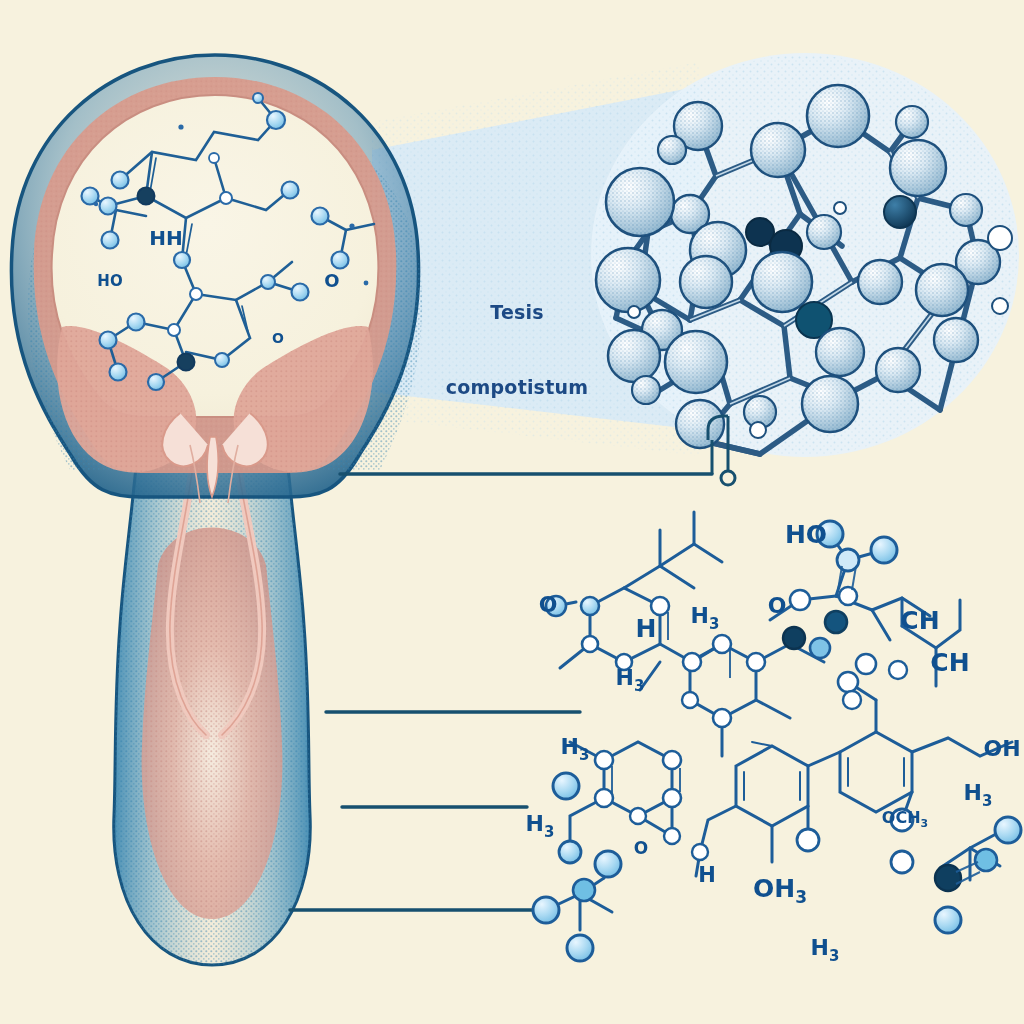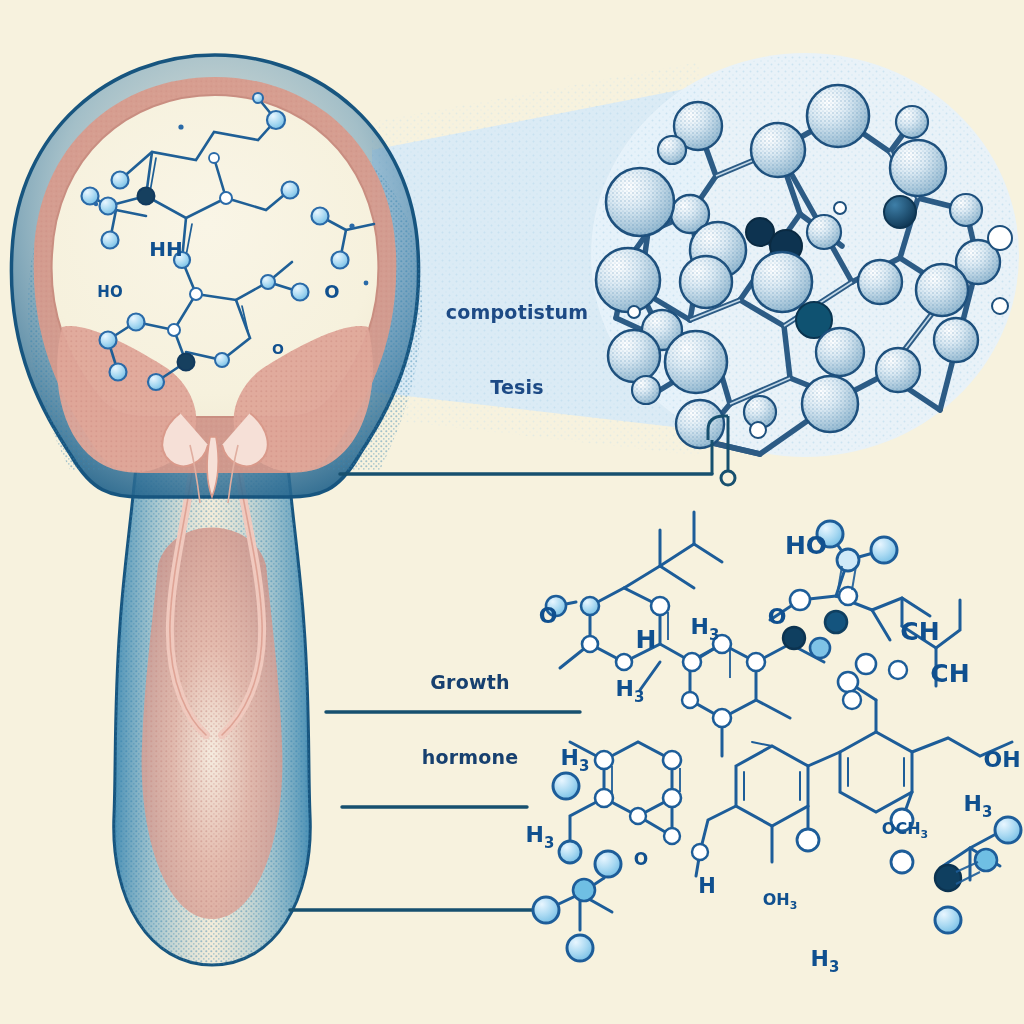--- a/index.html
+++ b/index.html
@@ -22,21 +22,20 @@
     line-height:1.32;
   }
   .callout-label{font-size:19px;color:#1d4a85;}
   .leader-label{font-size:19px;color:#17406f;}
   .chem-atom{
     position:absolute;
     color:#10508f;
     font-family:"DejaVu Sans", sans-serif;
     font-weight:700;
     white-space:pre;
-    margin-top:11px;
   }
   .chem-atom sub{font-size:.68em;}
 </style>
 </head>
 <body>
 
 <div id="stage">
 
 <svg id="art" width="1024" height="1024" viewBox="0 0 1024 1024">
   <defs>
@@ -511,29 +510,25 @@
     <path d="M956,872 L978,862"></path>
         <path d="M956,884 L980,872"></path>
   </g>
 
 </svg>
 
 
 
 
 <div class="lbl callout-label" style="left:433px;top:250px;width:168px;">
+  <div>Tesis</div>
   <div>compotistum</div>
-  <div>Tesis</div>
 </div>
 
 
-<div class="lbl leader-label" style="left:390px;top:620px;width:160px;">
-  <div>Growth</div>
-  <div>hormone</div>
-</div>
 
 
 <div id="chemLayer">
       <div class="chem-atom" style="left: 166px; top: 238px; font-size: 20px; transform: translate(-50%, -50%);">HH</div>
       <div class="chem-atom" style="left: 110px; top: 281px; font-size: 15px; transform: translate(-50%, -50%);">HO</div>
       <div class="chem-atom" style="left: 332px; top: 280px; font-size: 18px; transform: translate(-50%, -50%);">O</div>
       <div class="chem-atom" style="left: 278px; top: 338px; font-size: 14px; transform: translate(-50%, -50%);">O</div>
       <div class="chem-atom" style="left: 806px; top: 534px; font-size: 25px; transform: translate(-50%, -50%);">HO</div>
       <div class="chem-atom" style="left: 548px; top: 604px; font-size: 22px; transform: translate(-50%, -50%);">O</div>
       <div class="chem-atom" style="left: 777px; top: 605px; font-size: 22px; transform: translate(-50%, -50%);">O</div>
@@ -542,17 +537,17 @@
       <div class="chem-atom" style="left: 920px; top: 620px; font-size: 25px; transform: translate(-50%, -50%);">CH</div>
       <div class="chem-atom" style="left: 630px; top: 680px; font-size: 22px; transform: translate(-50%, -50%);">H<sub>3</sub></div>
       <div class="chem-atom" style="left: 950px; top: 662px; font-size: 25px; transform: translate(-50%, -50%);">CH</div>
       <div class="chem-atom" style="left: 575px; top: 749px; font-size: 22px; transform: translate(-50%, -50%);">H<sub>3</sub></div>
       <div class="chem-atom" style="left: 1002px; top: 748px; font-size: 22px; transform: translate(-50%, -50%);">OH</div>
       <div class="chem-atom" style="left: 540px; top: 826px; font-size: 22px; transform: translate(-50%, -50%);">H<sub>3</sub></div>
       <div class="chem-atom" style="left: 978px; top: 795px; font-size: 22px; transform: translate(-50%, -50%);">H<sub>3</sub></div>
       <div class="chem-atom" style="left: 905px; top: 819px; font-size: 16px; transform: translate(-50%, -50%);">OCH<sub>3</sub></div>
       <div class="chem-atom" style="left: 641px; top: 848px; font-size: 17px; transform: translate(-50%, -50%);">O</div>
       <div class="chem-atom" style="left: 707px; top: 875px; font-size: 21px; transform: translate(-50%, -50%);">H</div>
-      <div class="chem-atom" style="left: 780px; top: 890px; font-size: 16px; transform: translate(-50%, -50%);">OH<sub>3</sub></div>
+      <div class="chem-atom" style="left: 780px; top: 890px; font-size: 25px; transform: translate(-50%, -50%);">OH<sub>3</sub></div>
       <div class="chem-atom" style="left: 825px; top: 950px; font-size: 22px; transform: translate(-50%, -50%);">H<sub>3</sub></div>
     </div>
 
 </div>
 
 </body></html>

